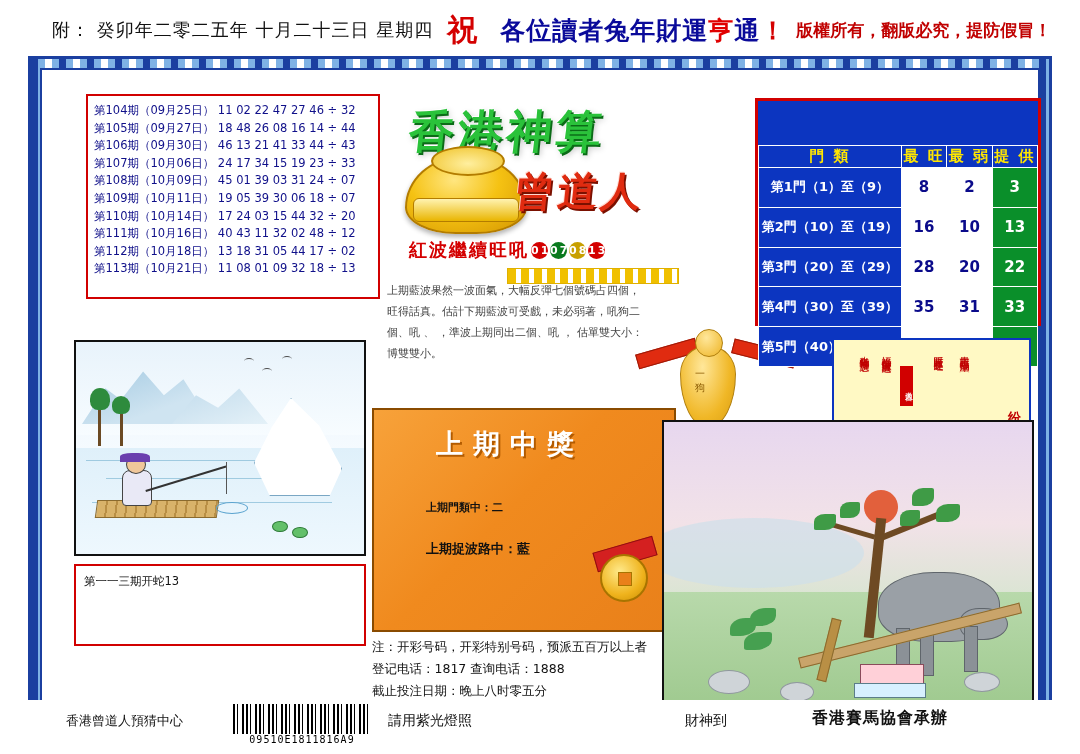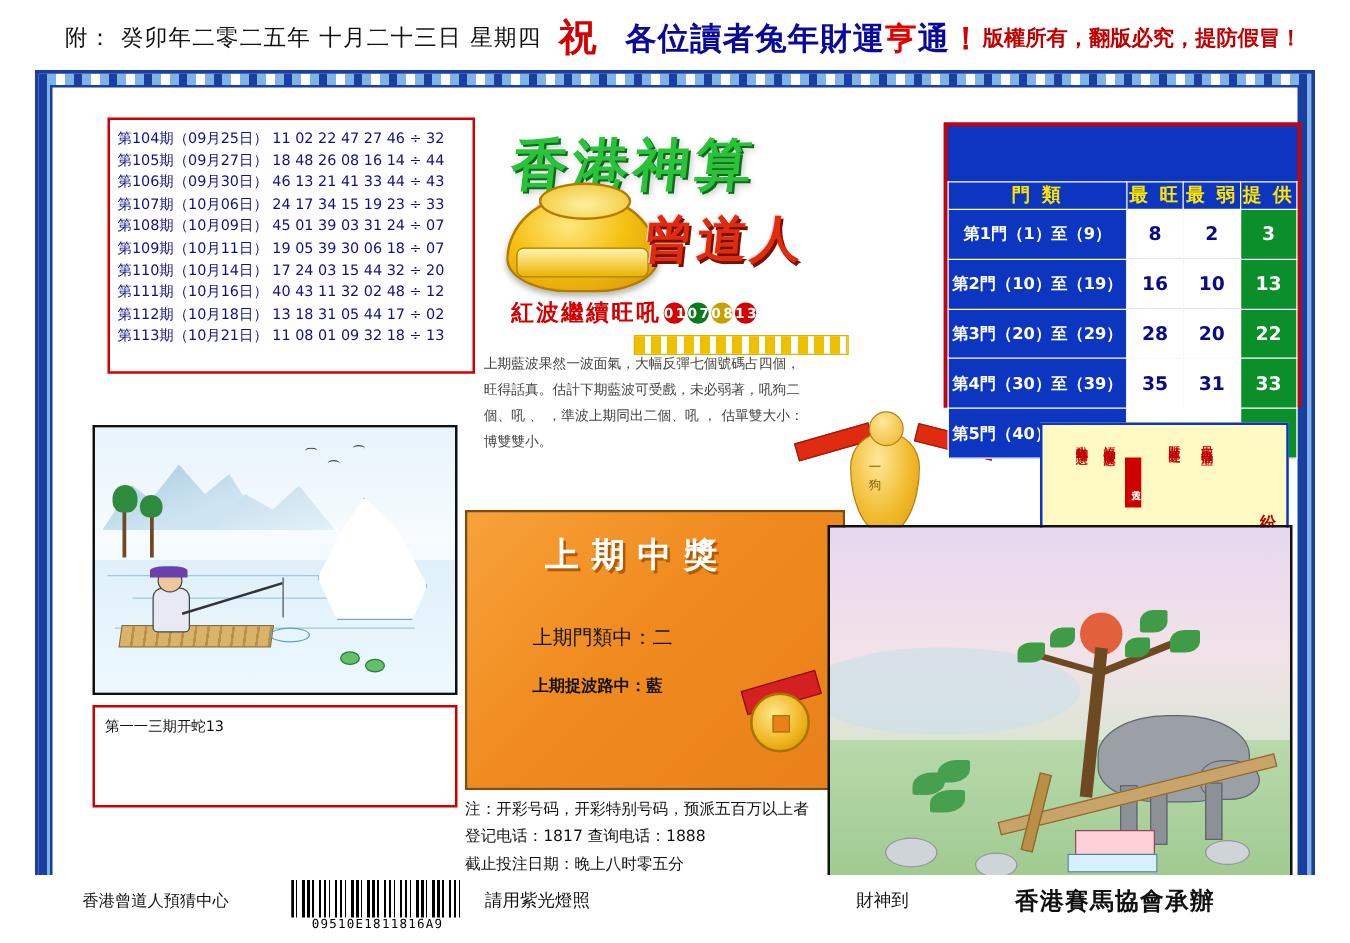--- a/index.html
+++ b/index.html
@@ -12,21 +12,21 @@
   }
   .page{position:absolute;left:0;top:0;width:1080px;height:754px;background:#ffffff;}
 
   
   .topbar{position:absolute;left:0;top:10px;width:1080px;height:40px;display:flex;align-items:center;text-align:right;}
   .topbar .lead{margin-left:52px;font-size:18px;color:#111;letter-spacing:1px;font-family:"DejaVu Sans",sans-serif;}
   .topbar .zhu{margin-left:14px;font-size:30px;color:#d40000;font-weight:bold;}
   .topbar .greet{margin-left:23px;font-size:25px;color:#0a0a9a;font-weight:bold;letter-spacing:1px;}
   .topbar .greet .t{color:#e00000;}
   .topbar .excl{color:#d40000;font-size:25px;font-weight:bold;}
-  .topbar .copy{font-size:17px;color:#c00000;font-weight:bold;}
+  .topbar .copy{margin-left:10px;font-size:17px;color:#c00000;font-weight:bold;}
 
   
   .frame{
     position:absolute;left:28px;top:56px;width:1024px;height:668px;
     border:3px solid #1b3fa0;
     background:
       repeating-linear-gradient(90deg,#1b3fa0 0 7px,#7fb2e5 7px 14px,#ffffff 14px 21px,#7fb2e5 21px 28px);
     box-sizing:border-box;
     padding:9px;
   }
@@ -34,21 +34,21 @@
     width:100%;height:100%;background:#ffffff;border:2px solid #1b3fa0;box-sizing:border-box;position:relative;
   }
   .footer{position:absolute;left:0;top:700px;width:1080px;height:54px;background:#fff;}
   .footer .f1{position:absolute;left:66px;top:12px;font-size:13px;color:#111;}
   .barcode{position:absolute;left:233px;top:4px;width:138px;height:44px;background:#fff;}
   .barcode .bars{height:30px;width:138px;
     background:repeating-linear-gradient(90deg,#000 0 2px,#fff 2px 4px,#000 4px 5px,#fff 5px 9px,#000 9px 11px,#fff 11px 13px);}
   .barcode .num{font-size:10px;text-align:center;letter-spacing:1px;color:#000;font-family:"DejaVu Sans Mono",monospace;}
   .footer .f2{position:absolute;left:388px;top:12px;font-size:14px;color:#111;}
   .footer .f3{position:absolute;left:685px;top:12px;font-size:14px;color:#111;}
-  .footer .f4{position:absolute;left:812px;top:8px;font-size:19px;color:#111;font-weight:bold;letter-spacing:1px;}
+  .footer .f4{position:absolute;left:812px;top:8px;font-size:16px;color:#111;font-weight:bold;letter-spacing:1px;}
 
   
   .hist{position:absolute;left:44px;top:24px;width:290px;height:201px;border:2px solid #d10000;background:#fff;}
   .hist ul{list-style:none;margin:0;padding:6px 0 0 6px;}
   .hist li{font-size:11.5px;color:#10108a;line-height:17.6px;white-space:nowrap;font-family:"DejaVu Sans",sans-serif;}
 
   
   .pic-left{position:absolute;left:32px;top:270px;width:288px;height:212px;border:2px solid #111;background:
     linear-gradient(#eaf4fb 0%, #f6fbff 55%, #ffffff 100%);overflow:hidden;}
   .pl-sky{position:absolute;left:0;top:0;width:100%;height:44%;background:linear-gradient(#e8f3fb,#f7fcff);}
@@ -127,21 +127,21 @@
   .couplet{position:absolute;left:790px;top:268px;width:195px;height:95px;background:#fff9c4;border:2px solid #0c35c0;}
   .couplet .col{position:absolute;top:8px;width:16px;font-size:10px;color:#c00000;writing-mode:vertical-rl;text-orientation:upright;line-height:15px;letter-spacing:1px;}
   .couplet .seal{position:absolute;left:66px;top:26px;width:13px;height:40px;background:#d10000;color:#fff;font-size:8px;writing-mode:vertical-rl;text-align:center;}
   .couplet .fen{position:absolute;right:8px;bottom:8px;font-size:13px;color:#c00000;font-weight:bold;}
 
   
   .orange{position:absolute;left:330px;top:338px;width:300px;height:220px;border:2px solid #8a4b00;
     background:linear-gradient(135deg,#f7a23a 0%,#f08a1e 45%,#e9801a 100%);}
   .orange .ttl{position:absolute;left:62px;top:16px;font-size:27px;font-weight:bold;color:#ffffff;letter-spacing:10px;
     text-shadow:2px 2px 0 #b35b00;}
-  .orange .l1{position:absolute;left:52px;top:90px;font-size:16px;color:#111;font-weight:normal;}
+  .orange .l1{position:absolute;left:52px;top:90px;font-size:11px;color:#111;font-weight:bold;}
   .orange .l2{position:absolute;left:52px;top:130px;font-size:13px;color:#111;font-weight:bold;}
   .orange .coin{position:absolute;right:26px;bottom:28px;width:44px;height:44px;border-radius:50%;
     background:radial-gradient(circle at 40% 35%,#ffe98a,#efb31d 60%,#c98c00);border:2px solid #a87400;}
   .orange .coin:after{content:"";position:absolute;left:16px;top:16px;width:12px;height:12px;background:#e9801a;border:1px solid #a87400;}
   .orange .ribbon2{position:absolute;right:18px;bottom:66px;width:60px;height:18px;background:#d42020;transform:rotate(-16deg);border:1px solid #8f0f0f;}
 
   .notes{position:absolute;left:330px;top:566px;width:310px;height:78px;font-size:12.5px;color:#111;line-height:22px;}
 
   
   .pic-right{position:absolute;left:620px;top:350px;width:368px;height:290px;border:2px solid #111;overflow:hidden;

